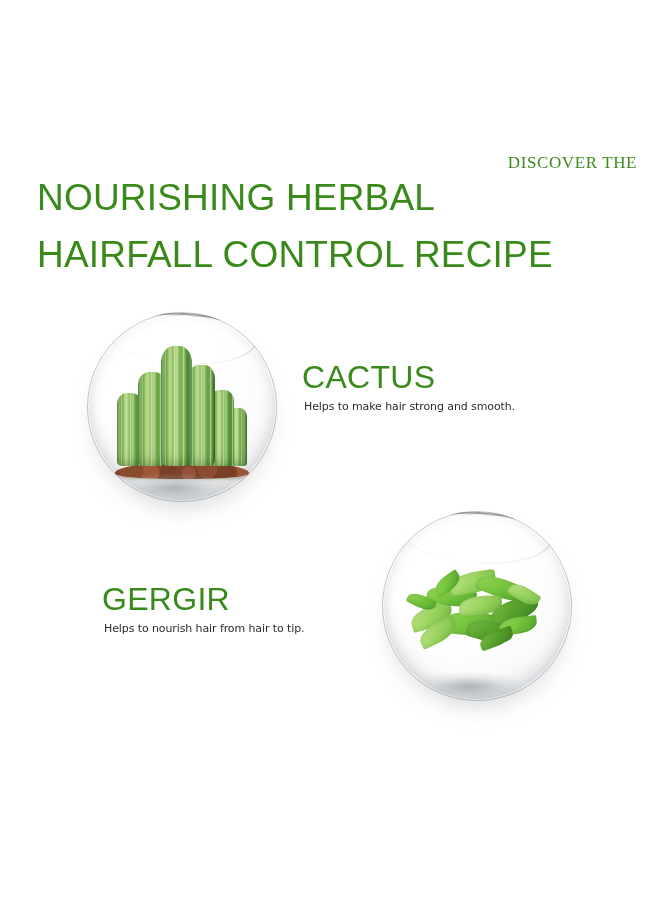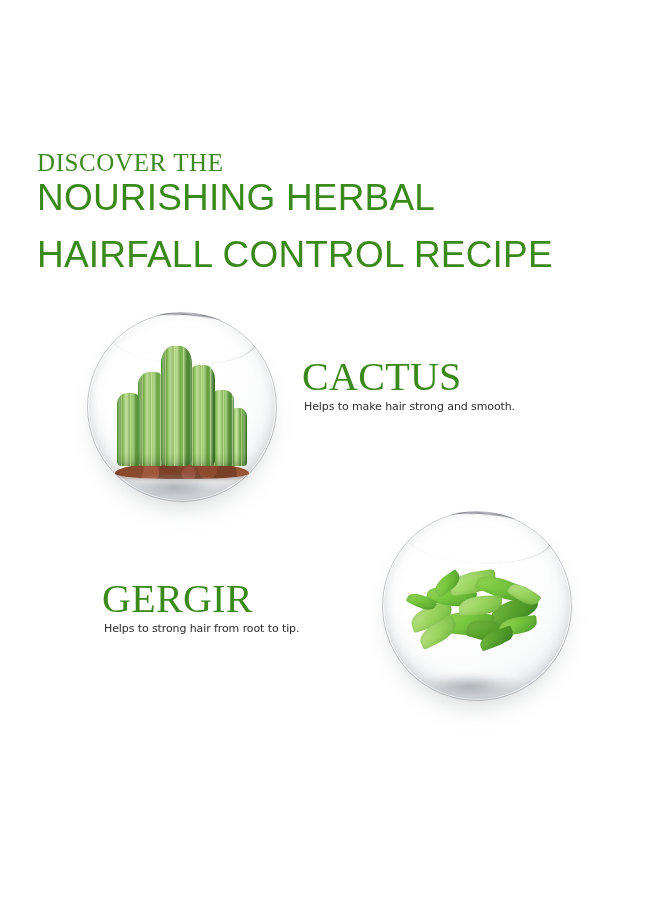--- a/index.html
+++ b/index.html
@@ -24,25 +24,26 @@
 
   
   .headline {
     position: absolute;
     left: 37px;
     top: 148px;
     width: 600px;
   }
   .headline .kicker {
     font-family: "Liberation Serif", "DejaVu Serif", serif;
-    font-size: 25px;
+    font-size: 17px;
     line-height: 30px;
     letter-spacing: 0.6px;
     color: #3d8a1f;
     white-space: nowrap;
+    text-align: right;
   }
   .headline .main-line {
     font-family: Liberation Sans, sans-serif;
     font-size: 37px;
     line-height: 39px;
     letter-spacing: 0.2px;
     color: #3a8a1b;
     white-space: nowrap;
   }
   .headline .main-line.second {
@@ -230,22 +231,22 @@
   .l9  { left: 64%; top: 58%; width: 26%; height: 18%; transform: rotate(-6deg); }
   .l10 { left: 36%; top: 36%; width: 30%; height: 20%; transform: rotate(-2deg); }
   .l11 { left: 18%; top: 14%; width: 20%; height: 16%; transform: rotate(-34deg); }
   .l12 { left: 70%; top: 26%; width: 22%; height: 16%; transform: rotate(34deg); }
   .l13 { left: 0%;  top: 34%; width: 20%; height: 14%; transform: rotate(26deg); }
   .l14 { left: 50%; top: 72%; width: 24%; height: 16%; transform: rotate(-20deg); }
 
   
   .ingredient-title {
     position: absolute;
-    font-family: Liberation Serif, serif;
-    font-size: 40px;
+    font-family: Liberation Sans, sans-serif;
+    font-size: 32px;
     line-height: 34px;
     letter-spacing: 0.3px;
     color: #3a8a1b;
     white-space: nowrap;
   }
   .ingredient-desc {
     position: absolute;
     font-family: "DejaVu Sans", "Liberation Sans", sans-serif;
     font-size: 11px;
     line-height: 17px;
@@ -310,15 +311,15 @@
       <div class="leaf pale l12"></div>
       <div class="leaf l13"></div>
       <div class="leaf dark l14"></div>
     </div>
 
     <div class="glare-bottom"></div>
     <div class="shadow-drop"></div>
   </div>
 
   <div class="ingredient-title" id="gergir-title">GERGIR</div>
-  <div class="ingredient-desc" id="gergir-desc">Helps to strong hair from root to tip.</div>
+  <div class="ingredient-desc" id="gergir-desc">Helps to nourish hair from hair to tip.</div>
 
 </div>
 
 </body></html>

